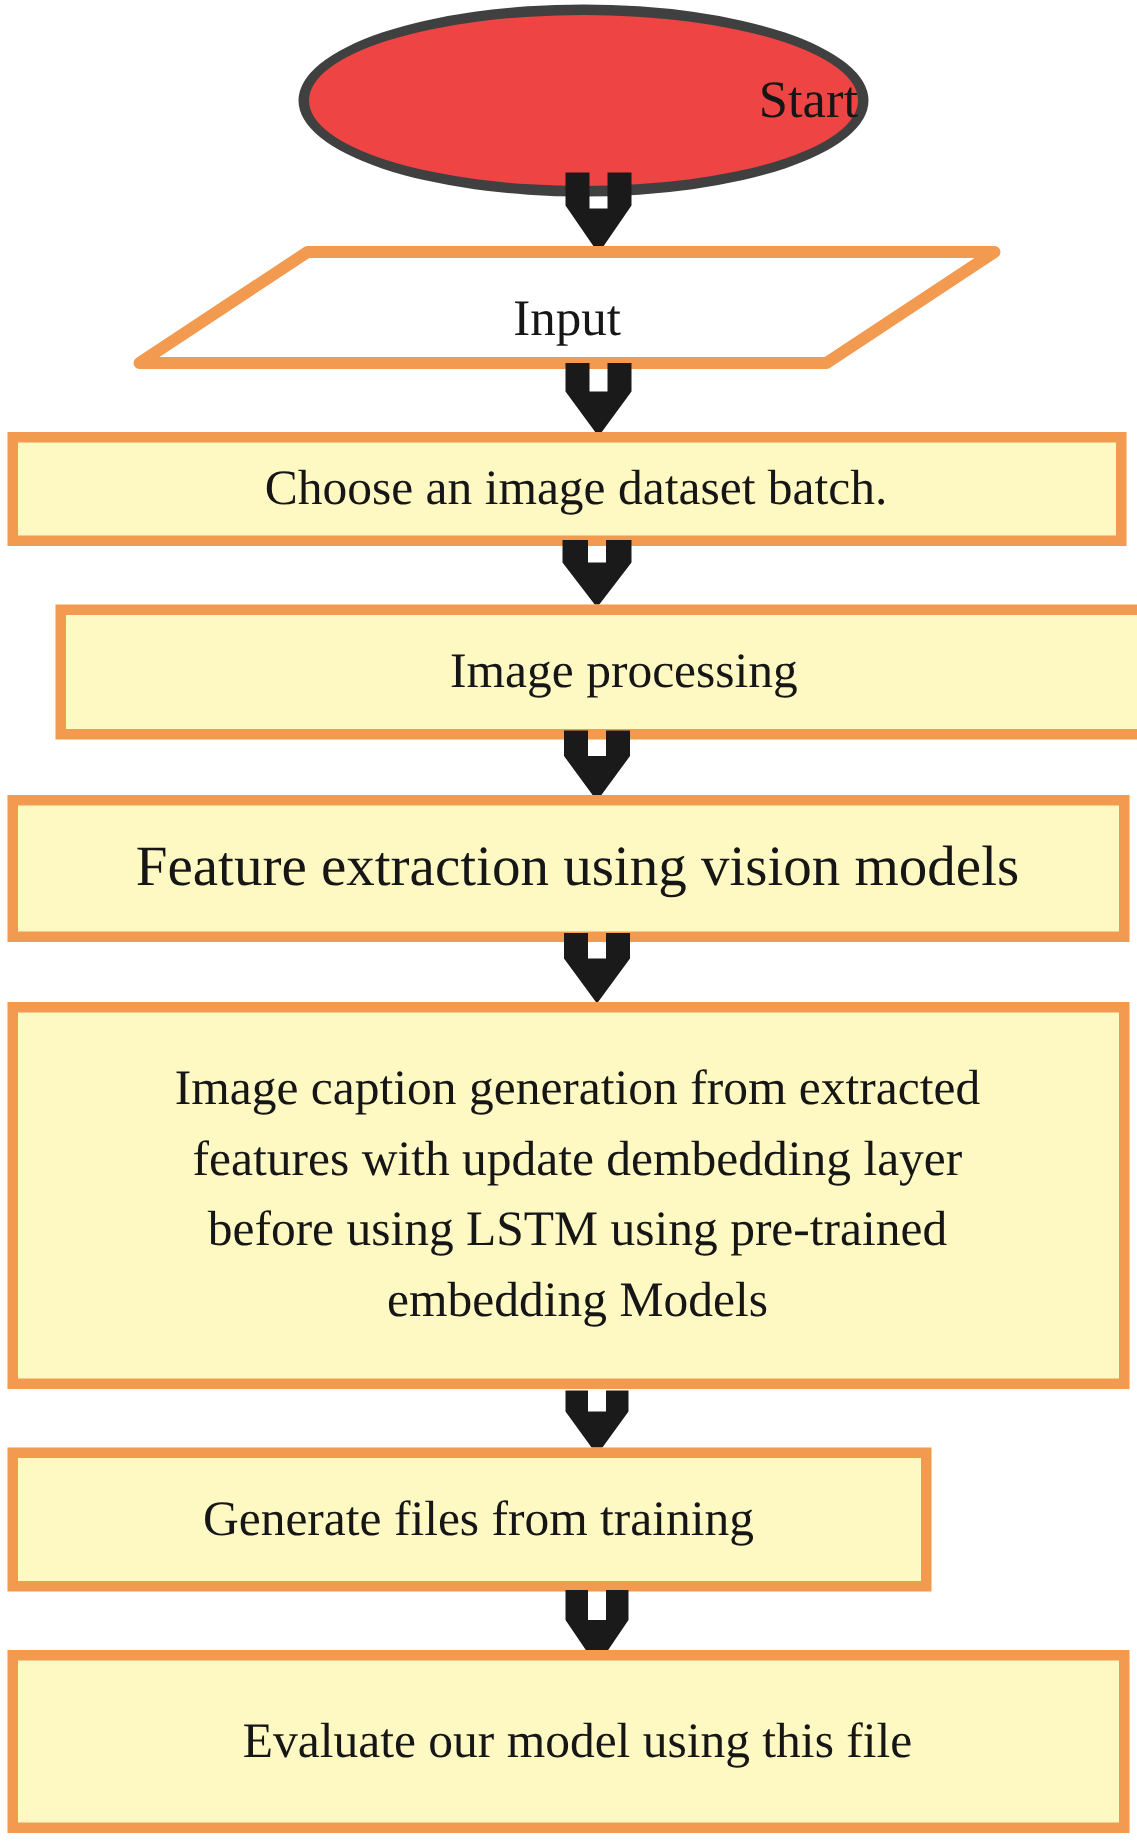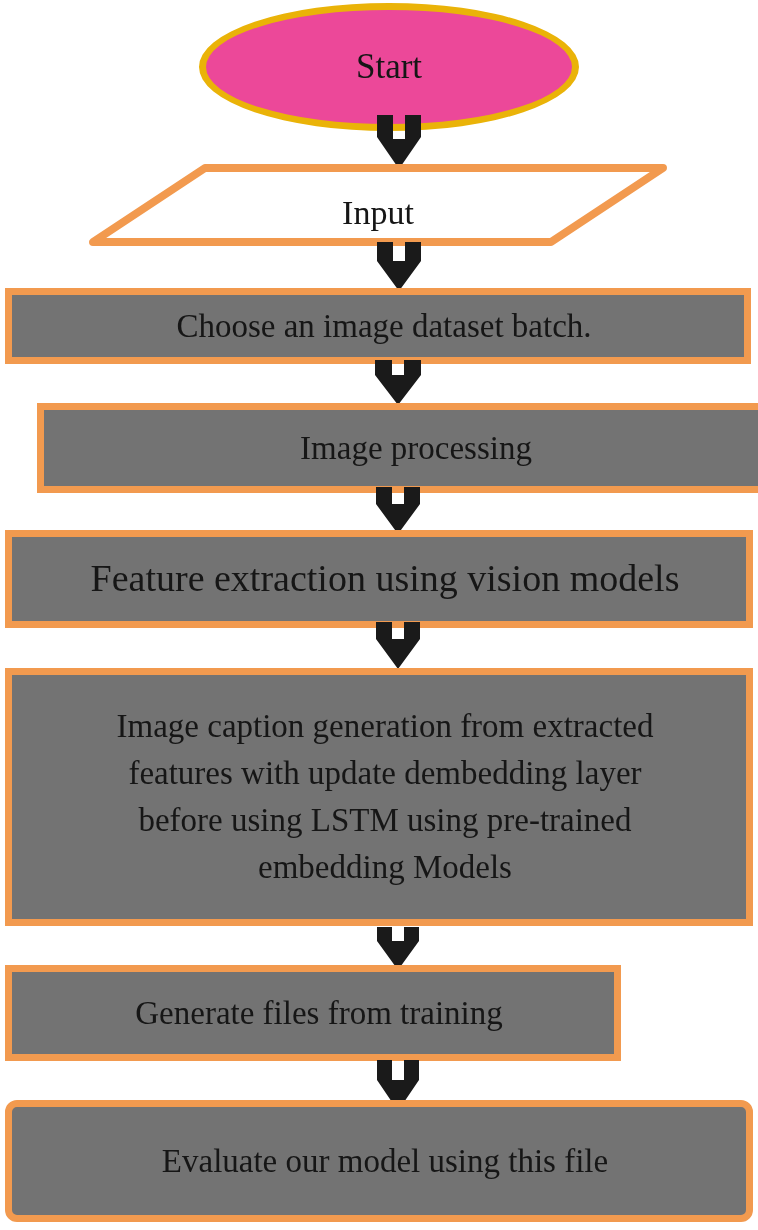--- a/index.html
+++ b/index.html
@@ -24,26 +24,26 @@
     text-align: center;
     line-height: 1.30;
     white-space: pre-line;
     font-family: "Liberation Serif", "DejaVu Serif", serif;
   }
 
   
   .terminator {
     position: absolute;
     box-sizing: border-box;
-    border: 7px solid #eab308;
+    border: 7px solid #404040;
     border-radius: 50%;
-    background: #ec4899;
+    background: #ef4444;
     display: flex;
     align-items: center;
-    justify-content: center;
+    justify-content: flex-end;
   }
 
   
   .io-wrap {
     position: absolute;
   }
   .io-wrap svg {
     position: absolute;
     left: 0;
     top: 0;
@@ -58,21 +58,21 @@
     display: flex;
     align-items: center;
     justify-content: center;
   }
 
   
   .process {
     position: absolute;
     box-sizing: border-box;
     border: 7px solid #F29A4F;
-    background: #737373;
+    background: #fef9c3;
     display: flex;
     align-items: center;
     justify-content: center;
     padding-left: 12px;
   }
 
   
   .arrow {
     position: absolute;
   }
@@ -154,17 +154,17 @@
   <div class="process" style="left:5px; top:965px; width:616px; height:96px;">
     <span class="node-text" style="font-size:33px;">Generate files from training</span>
   </div>
 
   <div class="arrow" style="left:371px; top:1058px;">
     <svg width="54" height="56" viewBox="0 0 54 56">
       <path d="M6 2 L21 2 L21 22 L33 22 L33 2 L48 2 L48 22 L27 53 L6 22 Z" fill="#1A1A1A"></path>
     </svg>
   </div>
 
-  <div class="process" style="left:5px; top:1100px; width:748px; height:122px;border-radius:12px;">
+  <div class="process" style="left:5px; top:1100px; width:748px; height:122px;">
     <span class="node-text" style="font-size:33px;">Evaluate our model using this file</span>
   </div>
 
 </div>
 
 </body></html>

